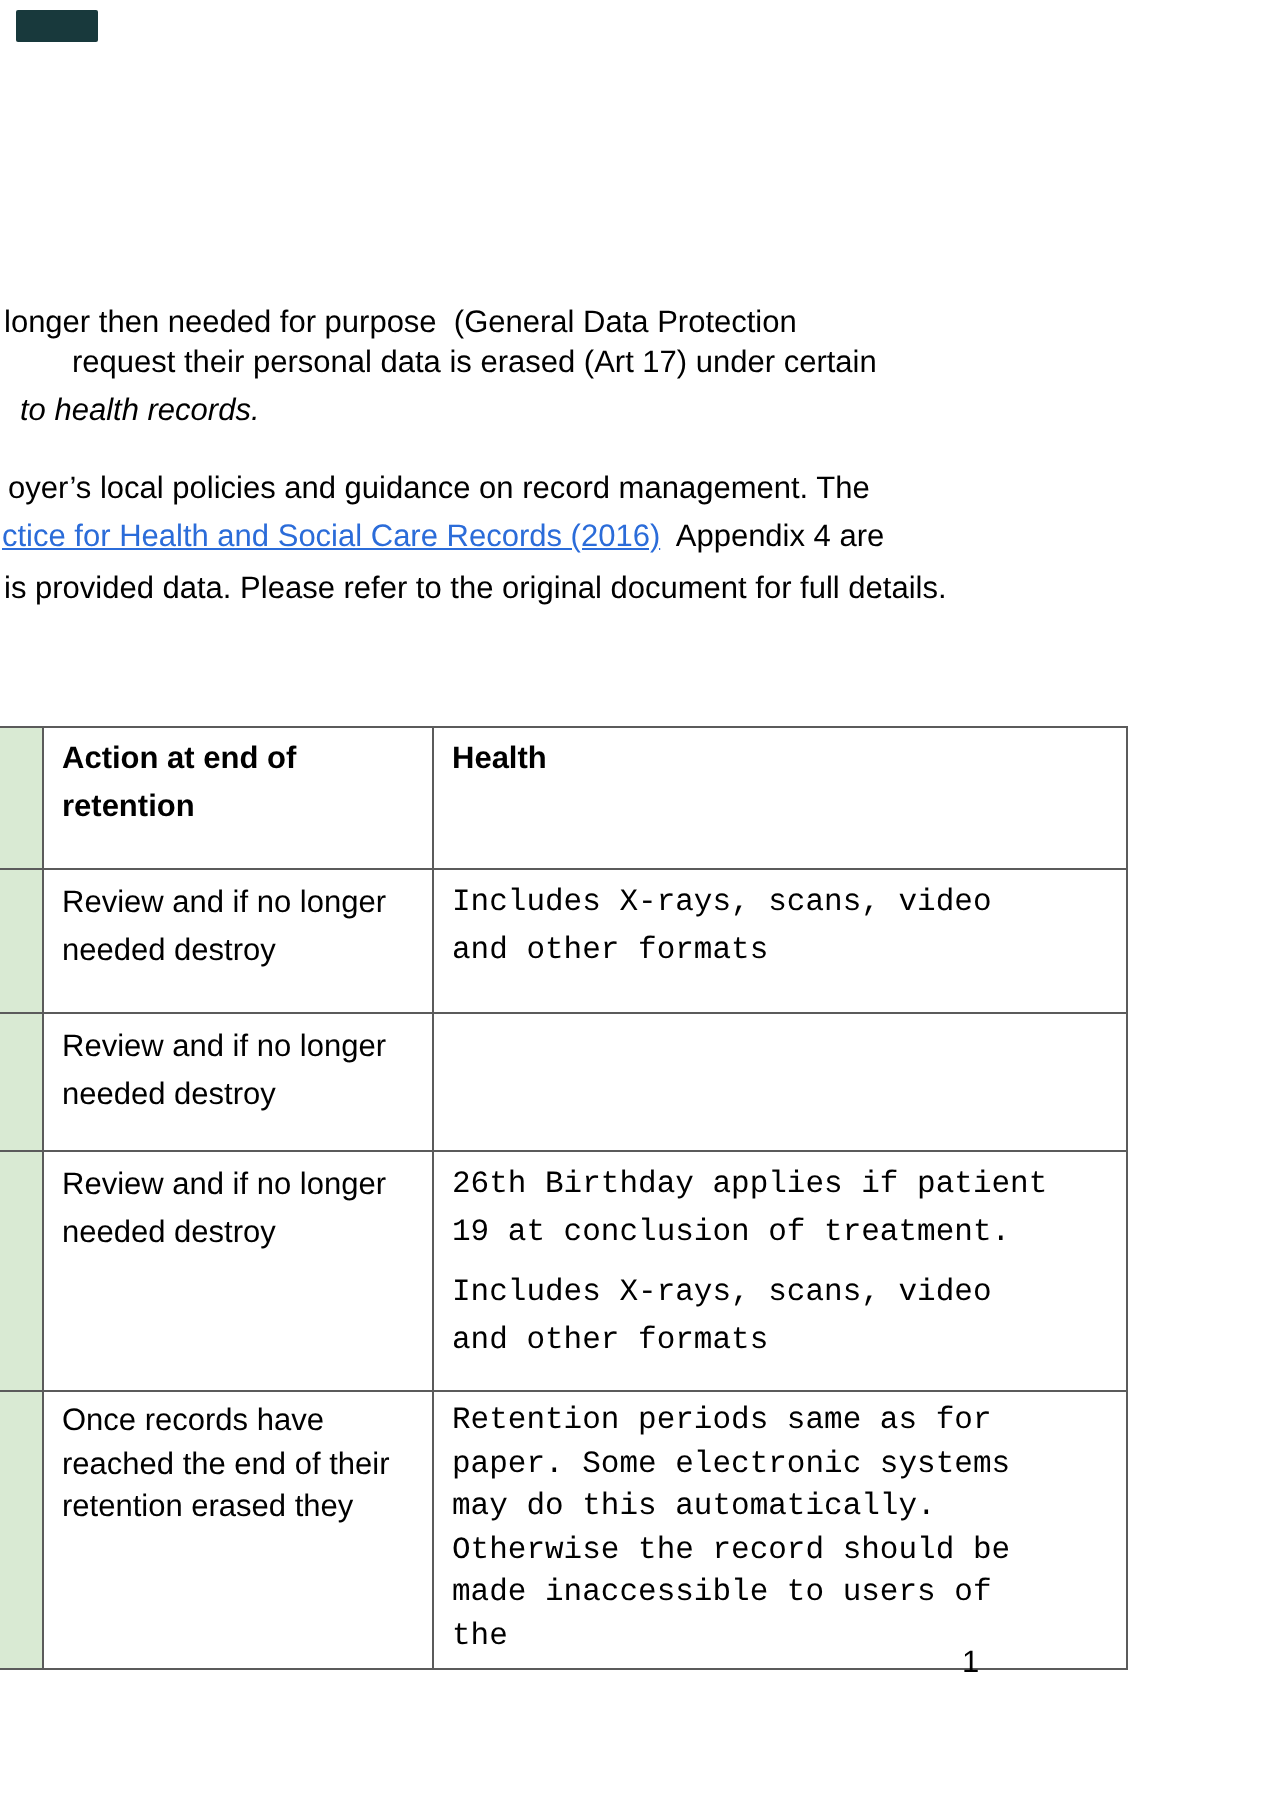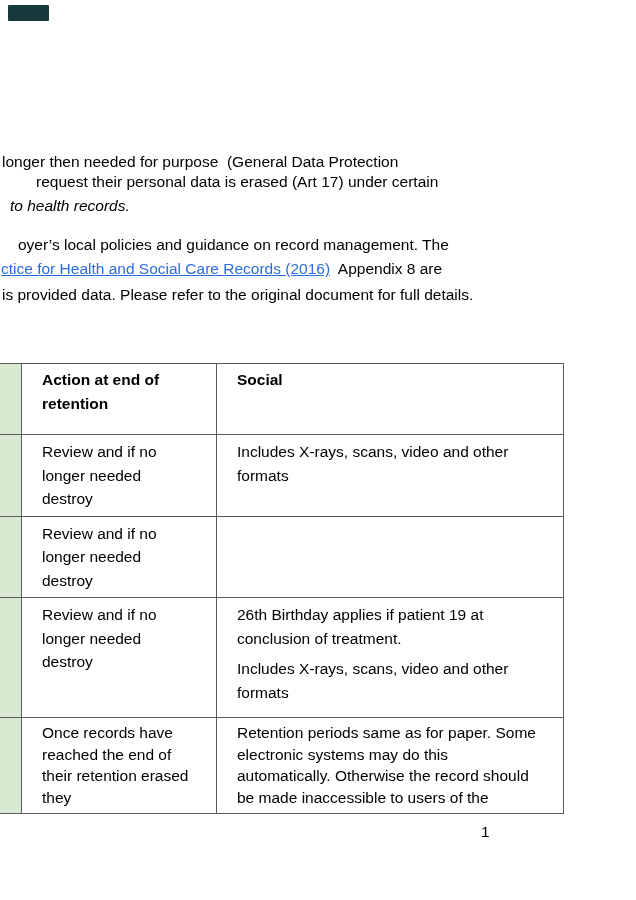--- a/index.html
+++ b/index.html
@@ -42,30 +42,31 @@
   }
   table.retention {
     border-collapse: collapse;
     table-layout: fixed;
     font-size: 15.5px;
     line-height: 23.5px;
   }
   table.retention td {
     border: 1px solid #5b5b5b;
     vertical-align: top;
-    padding: 5px 20px;
+    padding: 5px 9px;
   }
   td.cat {
     background: #d9ead3;
   }
   td.notes {
     padding-left: 8px;
   }
   .note-par {
     max-width: 306px;
+    font-family: Liberation Mono, monospace;
   }
   .note-par + .note-par {
     margin-top: 7px;
   }
   tr.hdr td {
     font-weight: bold;
     padding-top: 4px;
   }
   tr.last td {
     line-height: 21.5px;
@@ -80,36 +81,36 @@
 </style>
 </head>
 <body>
 
 <div class="dark-fragment"></div>
 
 <div class="line" style="left:2px; top:150px;">longer then needed for purpose  (General Data Protection</div>
 <div class="line" style="left:8px; top:170px;margin-left:28px;">request their personal data is erased (Art 17) under certain</div>
 <div class="line" style="left:10px; top:194px;font-style:italic;">to health records.</div>
 
-<div class="line" style="left:18px; top:233px;">oyer’s local policies and guidance on record management. The</div>
-<div class="line" style="left:1px; top:257px;"><a href="#" class="doc-link">ctice for Health and Social Care Records (2016)</a><span>  Appendix 8 are</span></div>
+<div class="line" style="left:4px; top:233px;">oyer’s local policies and guidance on record management. The</div>
+<div class="line" style="left:1px; top:257px;"><a href="#" class="doc-link">ctice for Health and Social Care Records (2016)</a><span>  Appendix 4 are</span></div>
 <div class="line" style="left:2px; top:283px;">is provided data. Please refer to the original document for full details.</div>
 
 <div class="tablewrap">
   <table class="retention">
     <colgroup>
       <col style="width:51px;">
       <col style="width:195px;">
       <col style="width:347px;">
     </colgroup>
     <tbody>
         <tr class="hdr" style="height:71px;">
       <td class="cat"></td>
       <td>Action at end of retention</td>
-      <td class="notes">Social</td>
+      <td class="notes">Health</td>
     </tr>
     <tr style="height:72px;">
       <td class="cat"></td>
       <td>Review and if no longer needed destroy</td>
       <td class="notes">
         <div class="note-par">Includes X-rays, scans, video and other formats</div>
       </td>
     </tr>
     <tr style="height:69px;">
       <td class="cat"></td>

